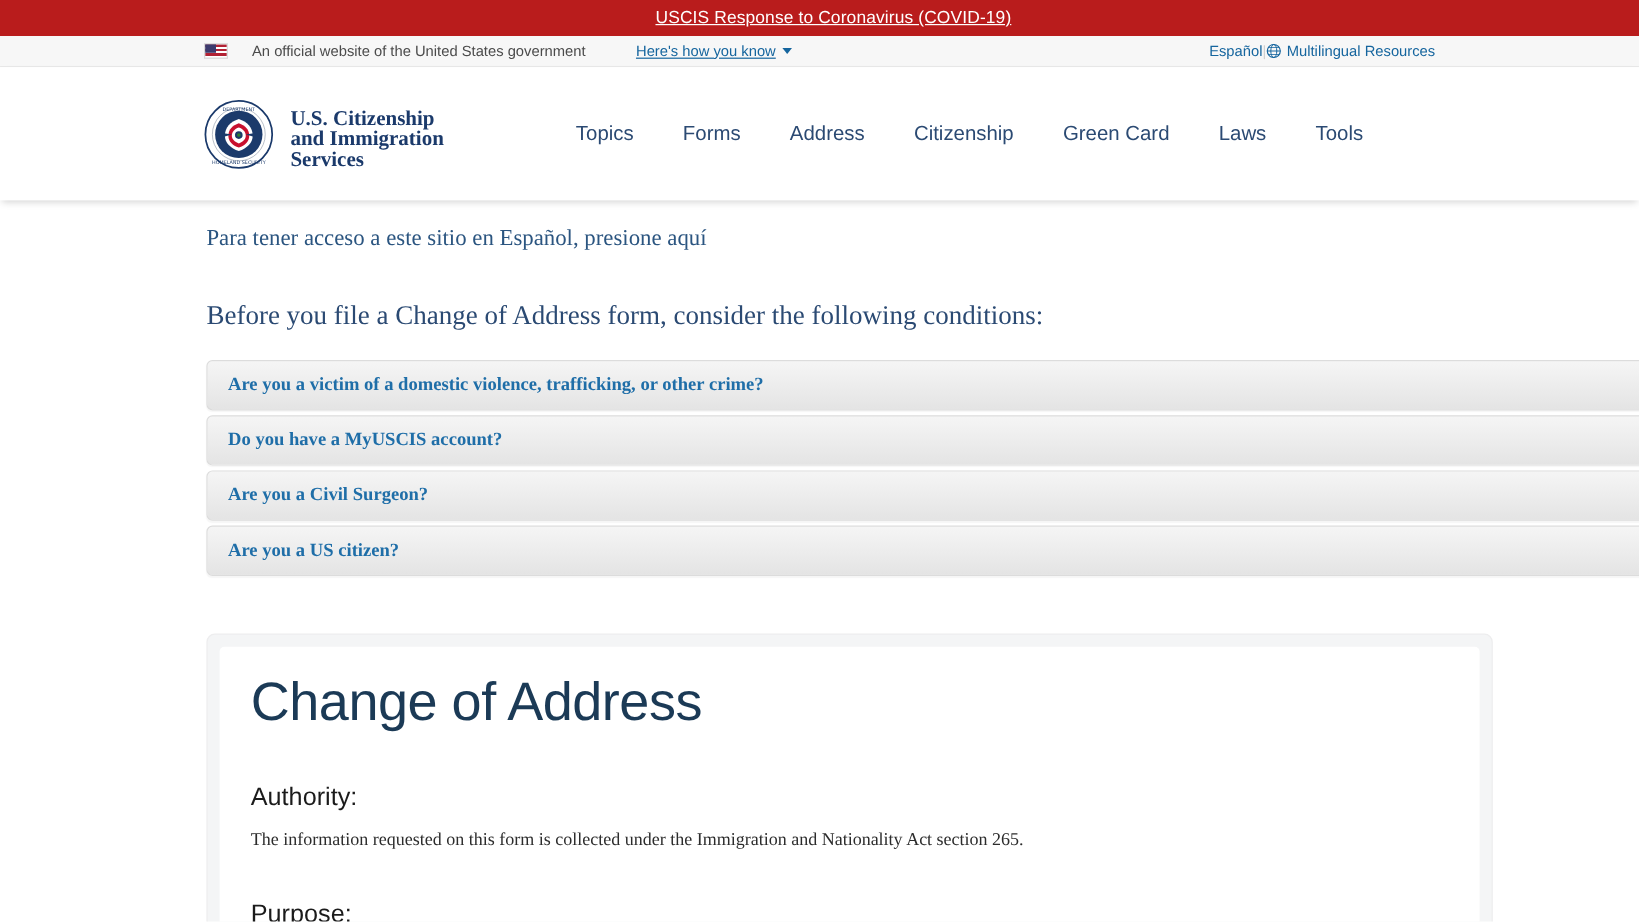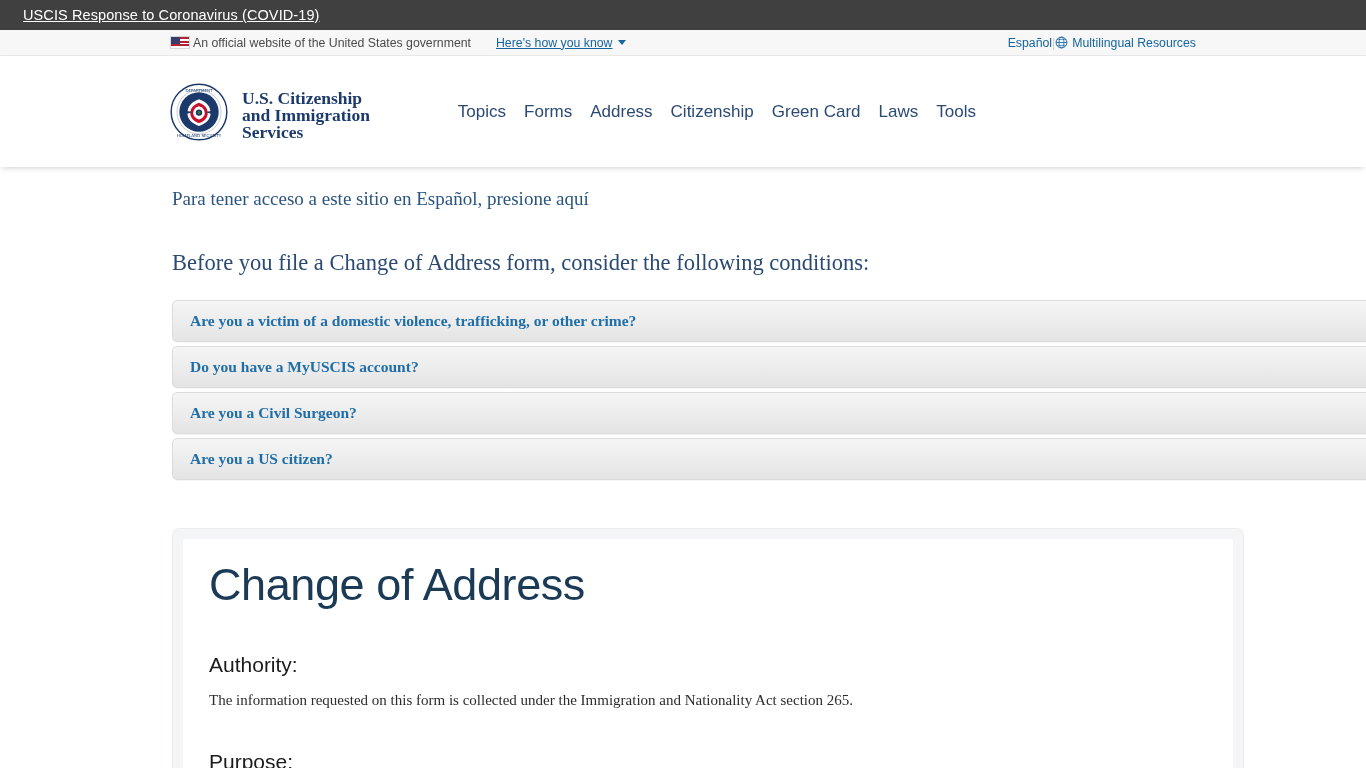--- a/index.html
+++ b/index.html
@@ -7,23 +7,24 @@
     margin: 0; padding: 0;
     width: 1366px; height: 768px;
     background: #ffffff;
     font-family: "Liberation Sans", sans-serif;
     overflow: hidden;
   }
 
   
   .covid-bar {
     height: 30px;
-    background: #404040;
-    display: flex;
-    align-items: center;
+    background: #b91c1c;
+    display: flex;
+    align-items: center;
+    justify-content: center;
     padding-left: 23px;
   }
   .covid-link {
     color: #ffffff;
     font-size: 14.5px;
     text-decoration: underline;
     letter-spacing: .1px;
     cursor: pointer;
   }
 
@@ -31,21 +32,21 @@
   .gov-banner {
     height: 26px;
     background: #f7f7f7;
     border-bottom: 1px solid #e8e8e8;
     display: flex;
     align-items: center;
     padding: 0 170px;
     font-size: 12.3px;
     color: #4b4b4b;
   }
-  .gov-left { display: flex; align-items: center; gap: 3px; }
+  .gov-left { display: flex; align-items: center; gap: 20px; }
   .flag-icon {
     width: 20px; height: 13px;
     position: relative;
     display: inline-block;
     background: repeating-linear-gradient(
       to bottom,
       #b22234 0px, #b22234 1.85px,
       #ffffff 1.85px, #ffffff 3.7px);
     border: .5px solid #d8d8d8;
     flex: none;
@@ -97,24 +98,24 @@
   .brand-text {
     font-family: "Liberation Serif", serif;
     color: #1b3a6b;
     font-size: 17.5px;
     line-height: 17px;
     font-weight: 700;
   }
   .brand-text div { white-space: nowrap; }
 
   .main-nav {
-    margin-left: 88px;
+    margin-left: 110px;
     display: flex;
     align-items: flex-start;
-    gap: 18px;
+    gap: 41px;
   }
   .nav-item {
     color: #2b4a73;
     font-size: 17px;
     cursor: pointer;
     white-space: nowrap;
   }
 
   
   .page-body { padding: 0 172px; background: #ffffff; }

